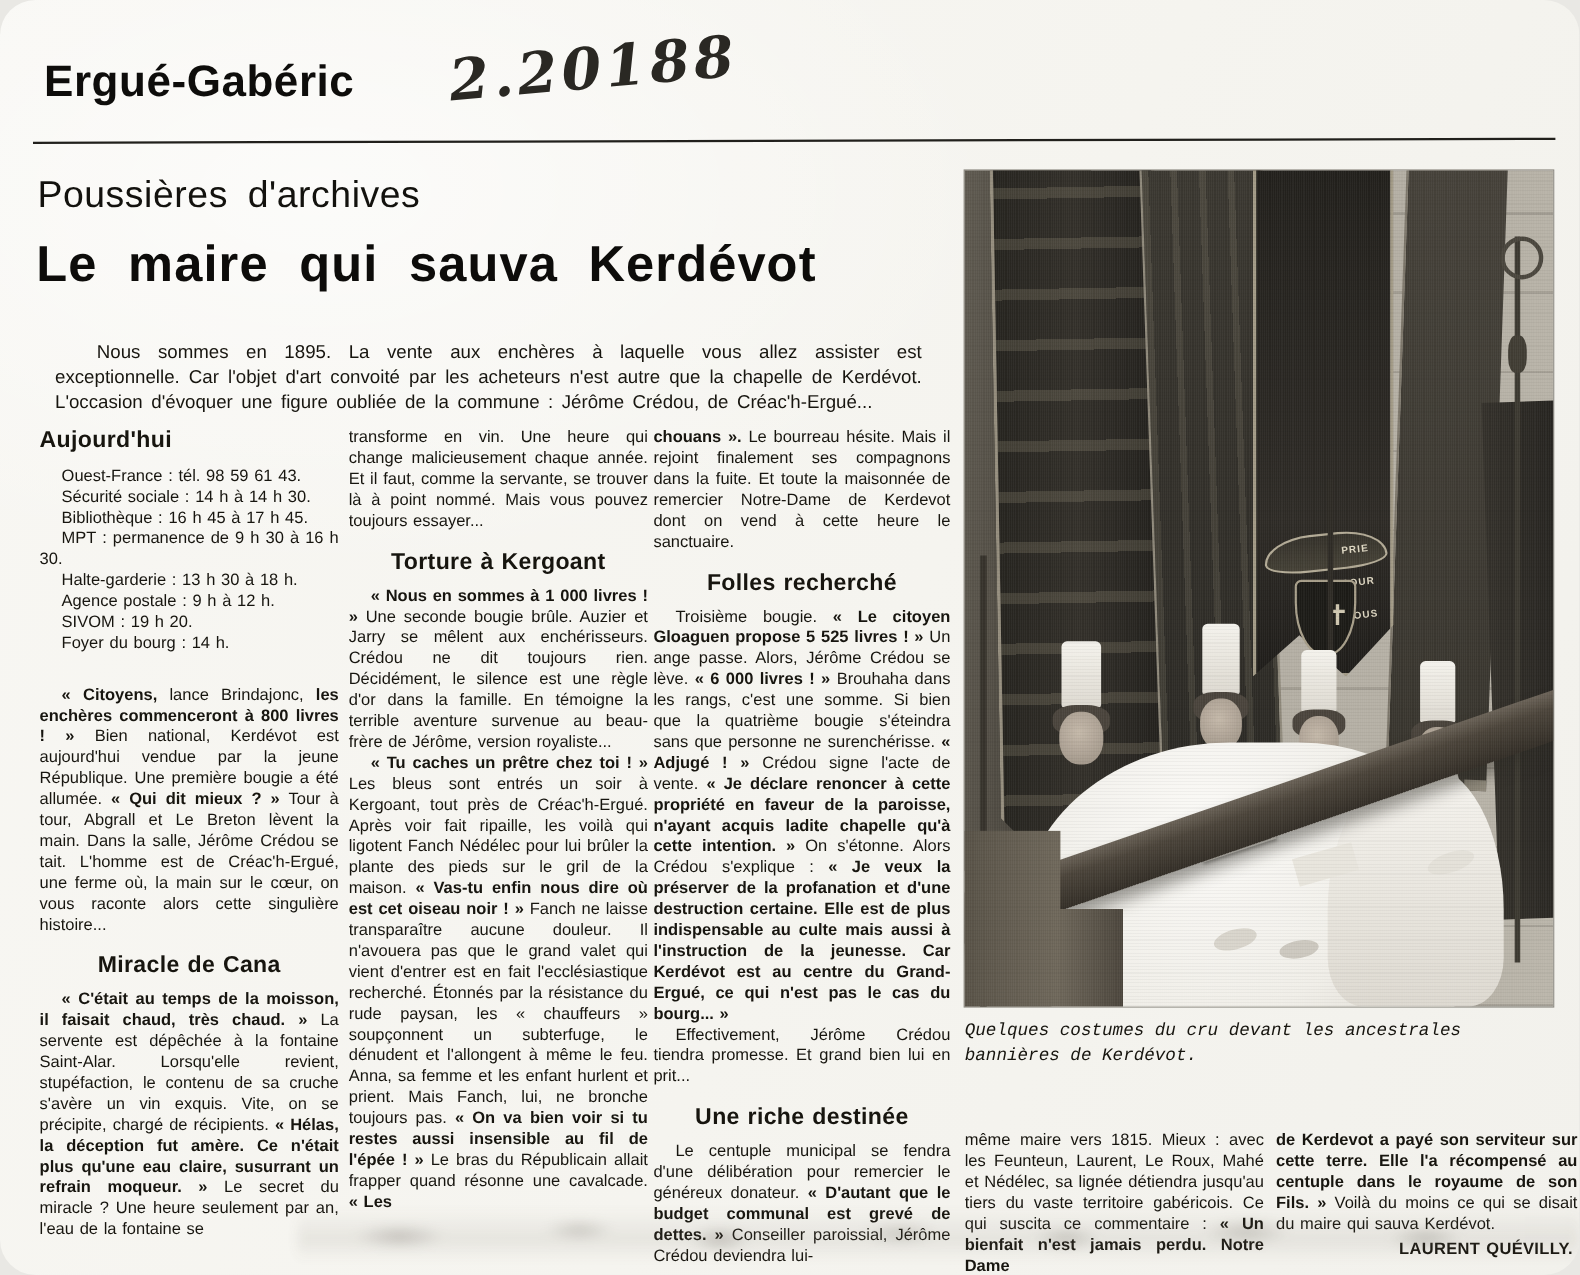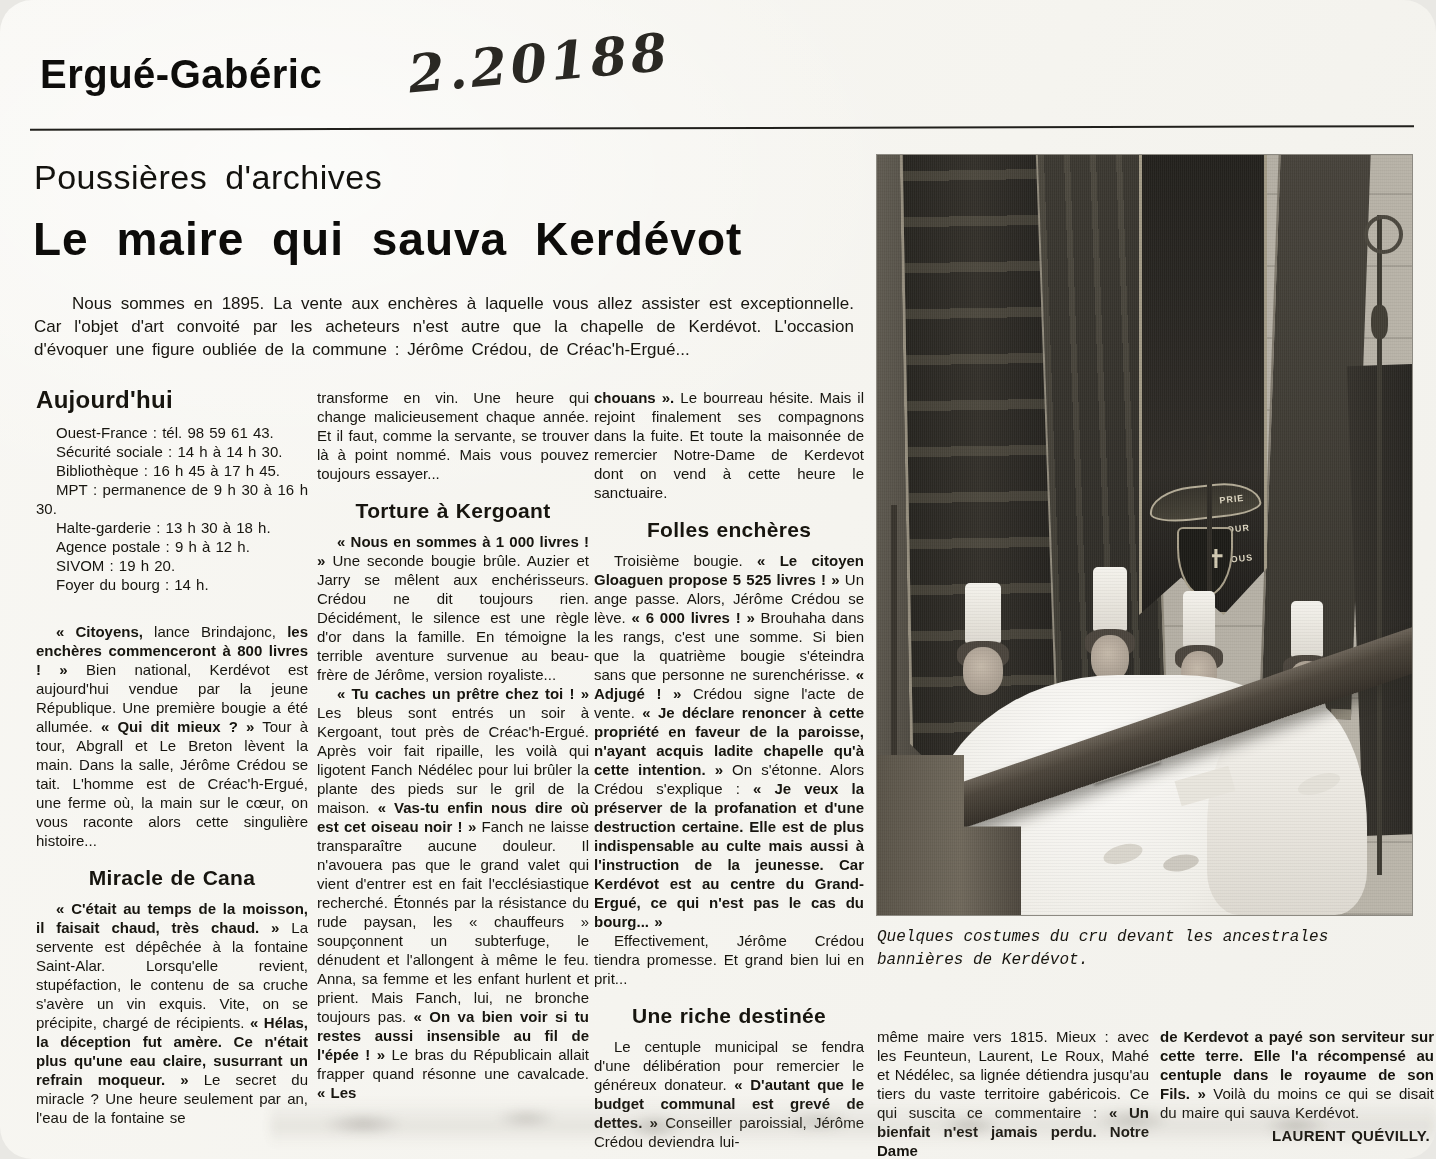--- a/index.html
+++ b/index.html
@@ -13,26 +13,26 @@
   .abs{position:absolute;}
   .masthead-title{left:40px;top:52px;font-size:40px;font-weight:bold;letter-spacing:.5px;color:#0e0d0b;}
   .handwritten{
     left:408px;top:32px;font-family:"DejaVu Serif",serif;font-style:italic;
     font-size:52px;color:#2a2823;transform:rotate(-5deg);letter-spacing:4px;font-weight:bold;
   }
   .rule{left:30px;top:127px;width:1384px;height:2px;background:#21201c;transform:rotate(-0.15deg);}
   .kicker{left:34px;top:158px;font-size:34px;font-weight:400;letter-spacing:.5px;word-spacing:8px;color:#13120e;}
   .headline{left:33px;top:212px;font-size:46px;font-weight:bold;letter-spacing:1px;word-spacing:14px;color:#0d0c0a;text-align:center;}
   .lede{left:34px;top:292px;width:820px;font-size:17px;line-height:23px;text-align:justify;word-spacing:3px;}
-  .lede p{margin:0;text-indent:38px;}
+  .lede p{margin:16px;text-indent:38px;}
   .col{position:absolute;top:388px;font-size:15px;line-height:19px;text-align:justify;word-spacing:1px;}
   .col p{margin:0;}
   .col p.ind{text-indent:20px;}
   .col h3{margin:16px 0 10px 0;font-size:21px;line-height:23px;text-align:center;font-weight:bold;letter-spacing:.3px;}
-  .col h3.left{text-align:left;margin:0 0 12px 0;font-size:24px;}
+  .col h3.left{text-align:left;margin:0 0 12px 0;font-size:21px;}
   .agenda-line{margin:0;text-indent:20px;}
   .gap{height:14px;}
   b{font-weight:bold;}
   
   .photo{
     left:877px;top:155px;width:535px;height:760px;overflow:hidden;outline:1px solid #8d8a82;
     background:
       repeating-linear-gradient(0deg, rgba(92,87,78,.22) 0 2px, transparent 2px 72px),
       repeating-linear-gradient(90deg, rgba(92,87,78,.15) 0 2px, transparent 2px 110px),
       linear-gradient(100deg,#c6c2b8 0%,#b3aea3 55%,#bab5aa 100%);
@@ -147,21 +147,21 @@
 
   <div class="col" style="left:317px;width:272px;">
     <p><span>transforme en vin. Une heure qui change malicieusement chaque année. Et il faut, comme la servante, se trouver là à point nommé. Mais vous pouvez toujours essayer...</span></p>
     <h3>Torture à Kergoant</h3>
     <p class="ind"><b>« Nous en sommes à 1 000 livres ! »</b><span> Une seconde bougie brûle. Auzier et Jarry se mêlent aux enchérisseurs. Crédou ne dit toujours rien. Décidément, le silence est une règle d'or dans la famille. En témoigne la terrible aventure survenue au beau-frère de Jérôme, version royaliste...</span></p>
     <p class="ind"><b>« Tu caches un prêtre chez toi ! »</b><span> Les bleus sont entrés un soir à Kergoant, tout près de Créac'h-Ergué. Après voir fait ripaille, les voilà qui ligotent Fanch Nédélec pour lui brûler la plante des pieds sur le gril de la maison. </span><b>« Vas-tu enfin nous dire où est cet oiseau noir ! »</b><span> Fanch ne laisse transparaître aucune douleur. Il n'avouera pas que le grand valet qui vient d'entrer est en fait l'ecclésiastique recherché. Étonnés par la résistance du rude paysan, les « chauffeurs » soupçonnent un subterfuge, le dénudent et l'allongent à même le feu. Anna, sa femme et les enfant hurlent et prient. Mais Fanch, lui, ne bronche toujours pas. </span><b>« On va bien voir si tu restes aussi insensible au fil de l'épée ! »</b><span> Le bras du Républicain allait frapper quand résonne une cavalcade. </span><b>« Les</b></p>
   </div>
 
   <div class="col" style="left:594px;width:270px;">
     <p><b>chouans ».</b><span> Le bourreau hésite. Mais il rejoint finalement ses compagnons dans la fuite. Et toute la maisonnée de remercier Notre-Dame de Kerdevot dont on vend à cette heure le sanctuaire.</span></p>
-    <h3>Folles enchères</h3>
+    <h3>Folles recherché</h3>
     <p class="ind"><span>Troisième bougie. </span><b>« Le citoyen Gloaguen propose 5 525 livres ! »</b><span> Un ange passe. Alors, Jérôme Crédou se lève. </span><b>« 6 000 livres ! »</b><span> Brouhaha dans les rangs, c'est une somme. Si bien que la quatrième bougie s'éteindra sans que personne ne surenchérisse. </span><b>« Adjugé ! »</b><span> Crédou signe l'acte de vente. </span><b>« Je déclare renoncer à cette propriété en faveur de la paroisse, n'ayant acquis ladite chapelle qu'à cette intention. »</b><span> On s'étonne. Alors Crédou s'explique : </span><b>« Je veux la préserver de la profanation et d'une destruction certaine. Elle est de plus indispensable au culte mais aussi à l'instruction de la jeunesse. Car Kerdévot est au centre du Grand-Ergué, ce qui n'est pas le cas du bourg... »</b></p>
     <p class="ind"><span>Effectivement, Jérôme Crédou tiendra promesse. Et grand bien lui en prit...</span></p>
     <h3>Une riche destinée</h3>
     <p class="ind"><span>Le centuple municipal se fendra d'une délibération pour remercier le généreux donateur. </span><b>« D'autant que le budget communal est grevé de dettes. »</b><span> Conseiller paroissial, Jérôme Crédou deviendra lui-</span></p>
   </div>
 
   <div class="abs photo">
     <div class="bn bn1"></div>
     <div class="bn bn2"></div>
     <div class="bn bn3"></div>

